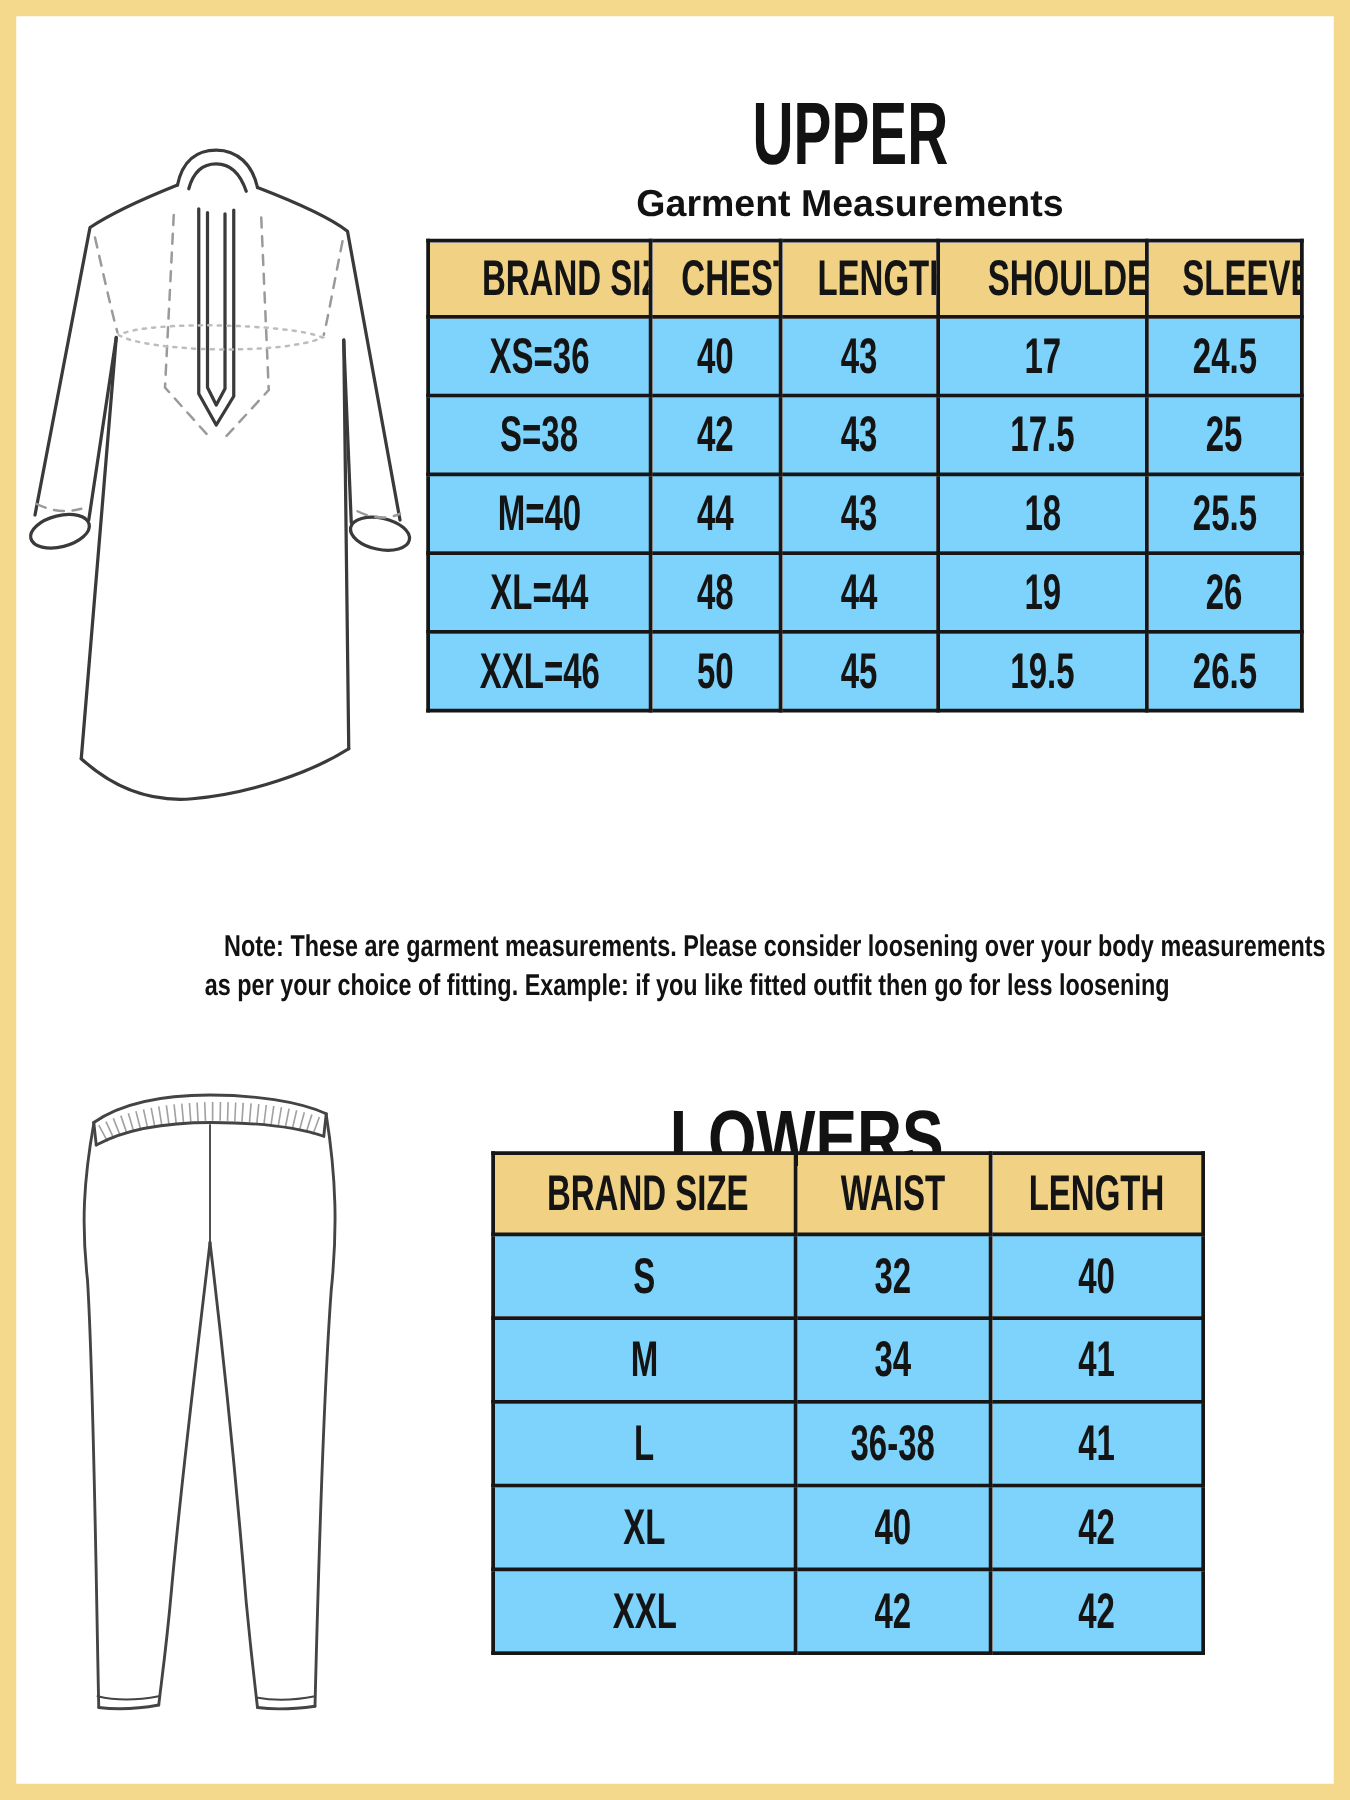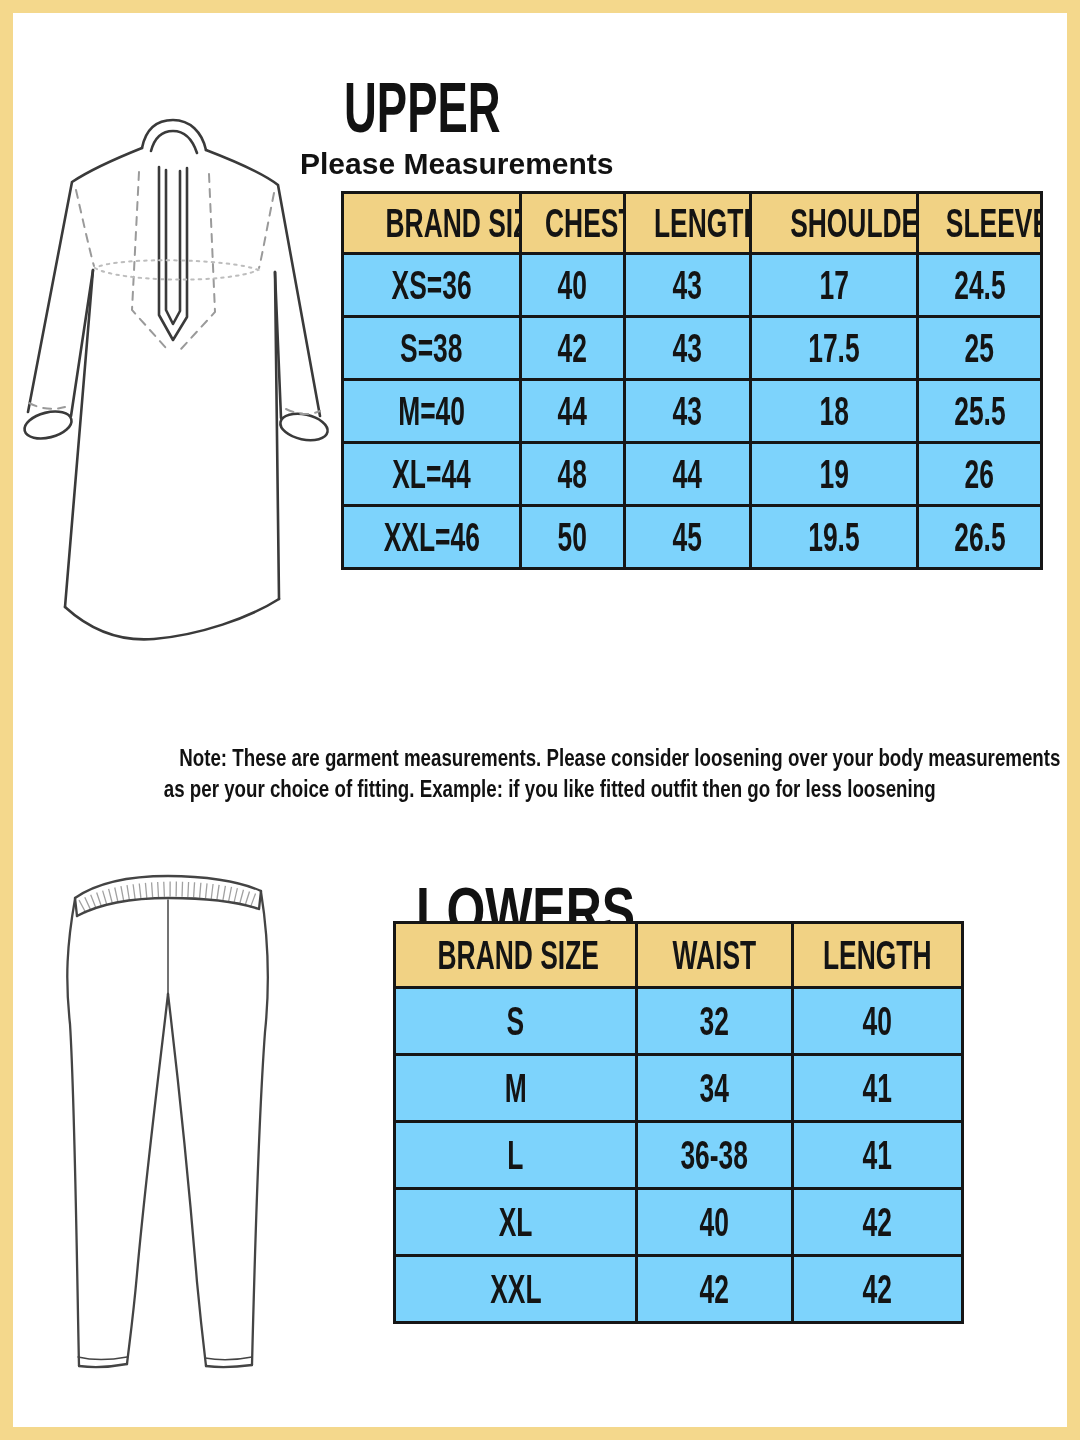--- a/index.html
+++ b/index.html
@@ -2,21 +2,21 @@
 <html><head>
 <meta charset="utf-8">
 <style>
   html,body { margin:0; padding:0; background:#ffffff; }
   .page {
     position:relative; width:1080px; height:1440px; background:#ffffff;
     font-family:"Liberation Sans", sans-serif; overflow:hidden;
   }
   .frame { position:absolute; inset:0; border:13px solid #F4D88C; box-sizing:border-box; }
 
-  .title { position:absolute; text-align:left; font-weight:bold; color:#121212; white-space:nowrap; }
+  .title { position:absolute; text-align:center; font-weight:bold; color:#121212; white-space:nowrap; }
   .title span { display:inline-block; transform-origin:50% 50%; white-space:nowrap; }
 
   #upper-title  { left:300px; top:72px;  width:760px; font-size:71px; line-height:1; }
   #upper-title span  { transform:scaleX(0.64); }
   #upper-subtitle { left:300px; top:147px; width:760px; font-size:30px; line-height:1.1; }
   #upper-subtitle span { transform:scaleX(1.0); }
   #lowers-title { left:385px; top:879px; width:520px; font-size:64px; line-height:1; }
   #lowers-title span { transform:scaleX(0.78); }
 
   table { border-collapse:collapse; table-layout:fixed; position:absolute; }
@@ -108,21 +108,21 @@
       <path d="M 148,492 C 163,494 179,493 194,491"></path>
       <path d="M 20,483 C 37,487 53,486 69,483" stroke-width="1.5"></path>
       <path d="M 147,484 C 163,487 179,486 194,483" stroke-width="1.5"></path>
     </g>
   </svg>
 
   <div class="title" id="upper-title">
     <span>UPPER</span>
   </div>
   <div class="title" id="upper-subtitle">
-    <span>Please Measurements</span>
+    <span>Garment Measurements</span>
   </div>
 
   <table id="upper-table">
     <colgroup>
       <col style="width:178px">
         <col style="width:104px">
         <col style="width:126px">
       <col style="width:167px">
         <col style="width:124px">
     </colgroup>

